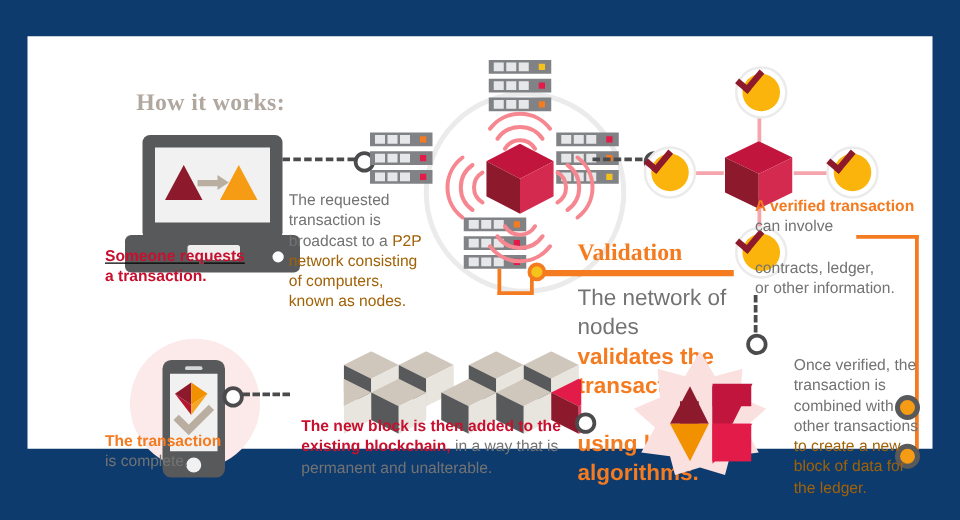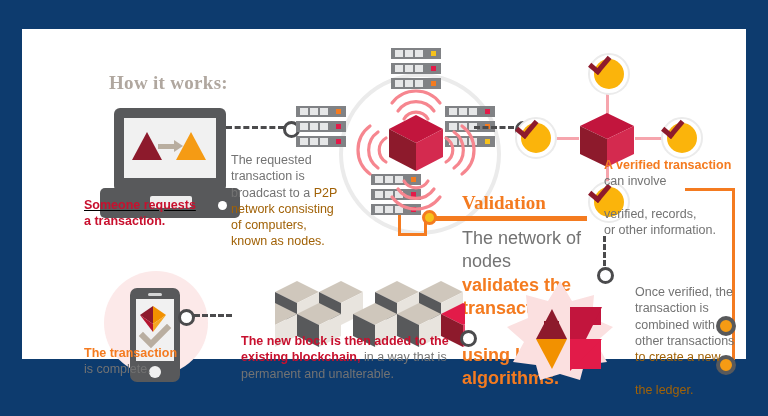--- a/index.html
+++ b/index.html
@@ -296,36 +296,36 @@
     </div>
     <div class="checknode" style="left:639px;top:88px;">
       <div class="checkdisc"></div>
         <div class="chk"></div>
     </div>
 
     <div class="txt" style="left:582px;top:128px;font-size:12.5px;width:135px;">
       <span class="orange">A verified transaction</span><br>
       <span class="gray">can involve</span><br>
       <br>
-      <span class="gray">verified, records,</span><br>
+      <span class="gray">contracts, ledger,</span><br>
       <span class="gray">or other information.</span>
     </div>
 
     <div class="oline" style="left:663px;top:159px;width:50px;height:3px;"></div>
     <div class="oline" style="left:710px;top:159px;width:3px;height:172px;"></div>
     <div class="odot" style="left:694px;top:287px;"></div>
     <div class="odot" style="left:694px;top:326px;"></div>
 
     <div class="txt" style="left:613px;top:255px;font-size:12.5px;width:110px;">
       <span class="gray">Once verified, the</span><br>
       <span class="gray">transaction is</span><br>
       <span class="gray">combined with</span><br>
       <span class="gray">other transactions</span><br>
       <span class="crimson">to create a new</span><br>
-      <br>
+      <span class="crimson">block of data for</span><br>
       <span class="crimson">the ledger.</span>
     </div>
 
     <div class="dash-v" style="left:581px;top:207px;height:30px;"></div>
     <div class="ring" style="left:575px;top:238px;"></div>
 
     <svg style="position:absolute;left:484px;top:250px;" width="108" height="104">
       <polygon fill="#fbe0e0" points="54,2 66,22 88,16 86,39 107,48 90,63 101,83 78,86 74,101 54,95 34,101 30,86 7,83 18,63 1,48 22,39 20,16 42,22"></polygon>
       <polygon fill="#8d1a2c" points="38,42 53,42 53,60 38,60"></polygon>
       <polygon fill="#8d1a2c" points="30,60 46,30 61,60"></polygon>

